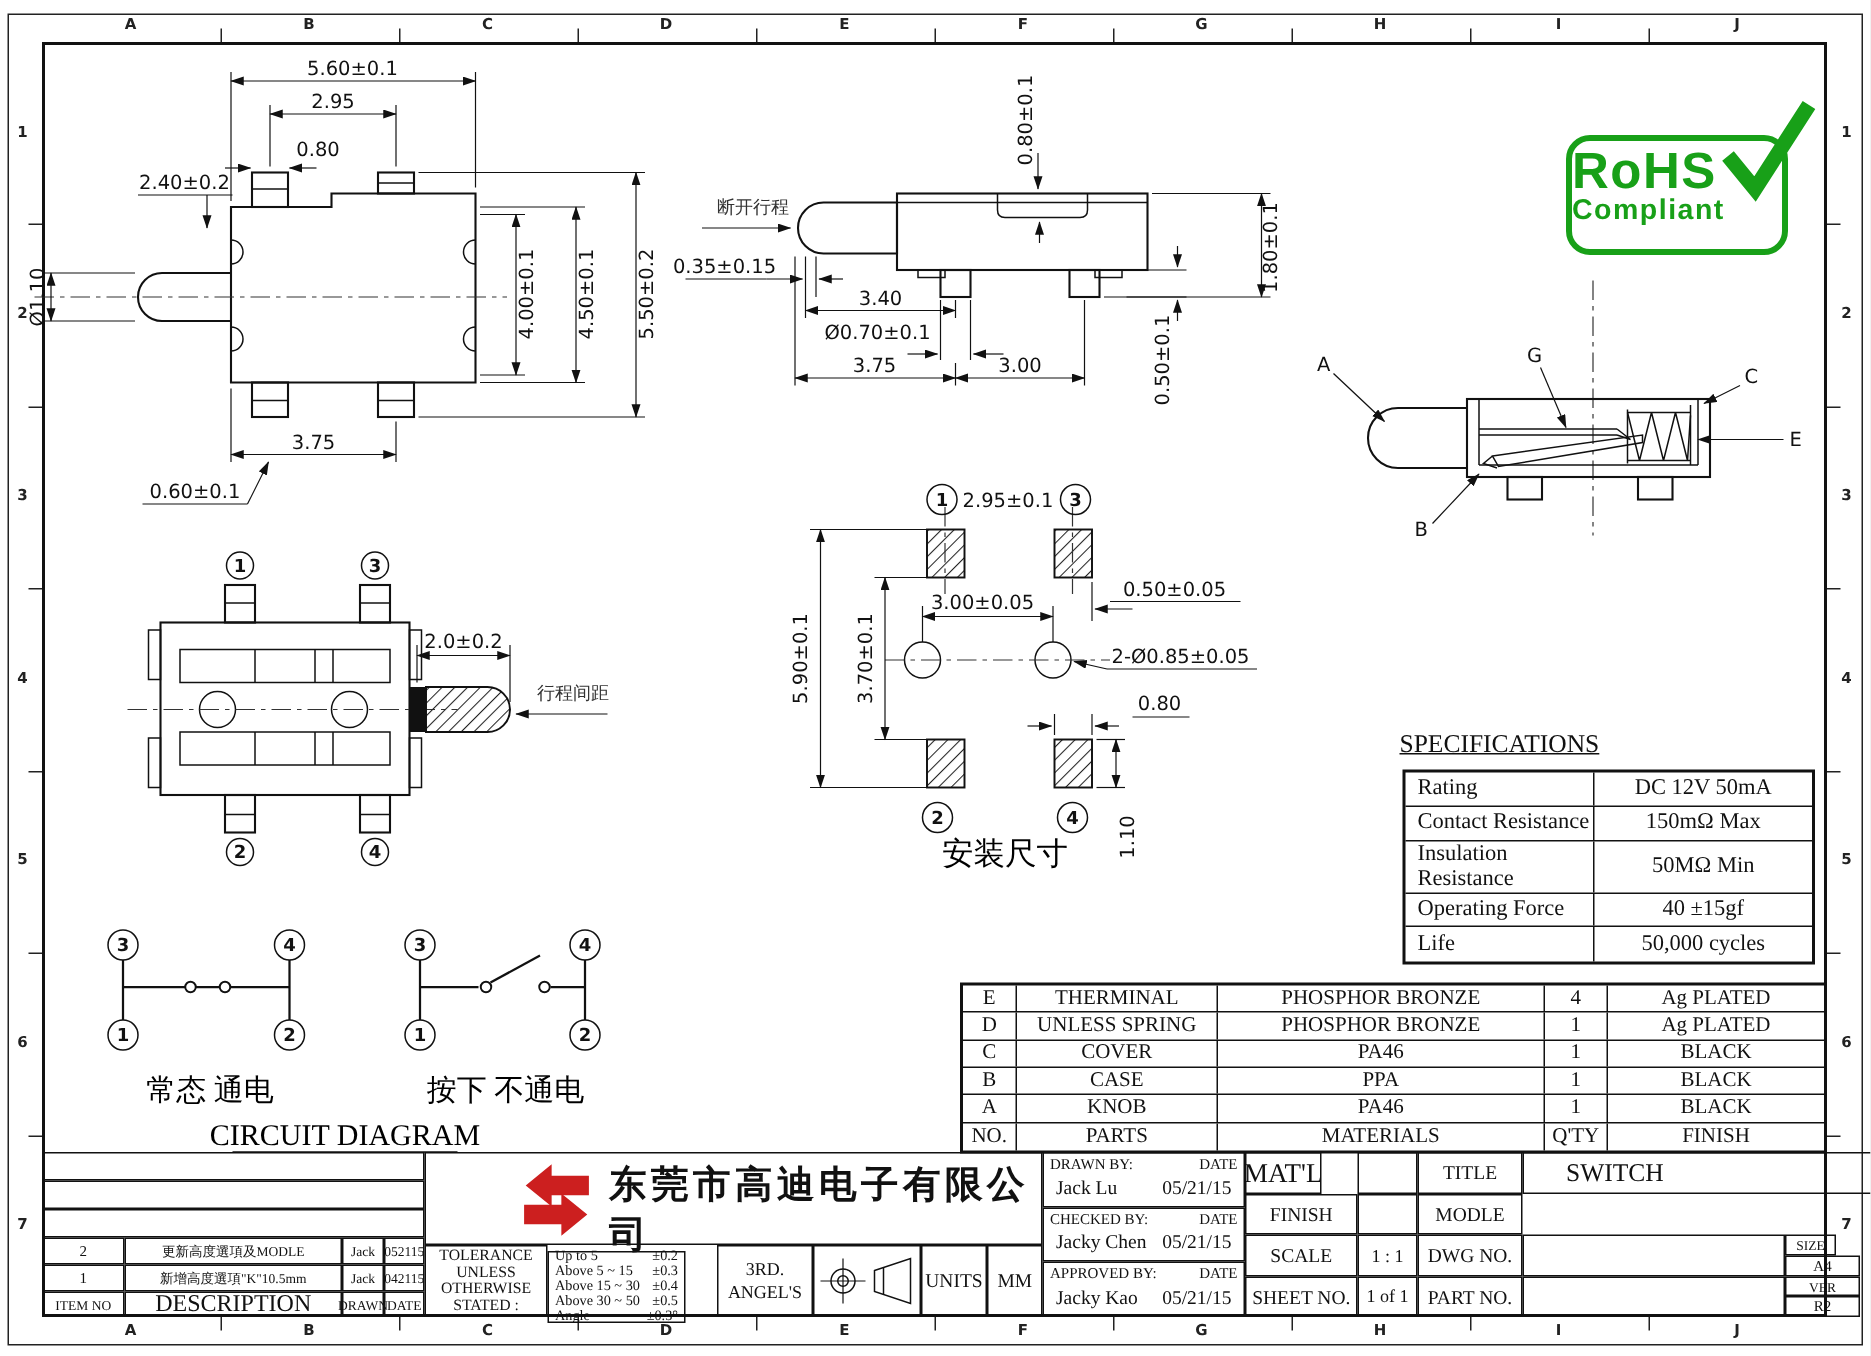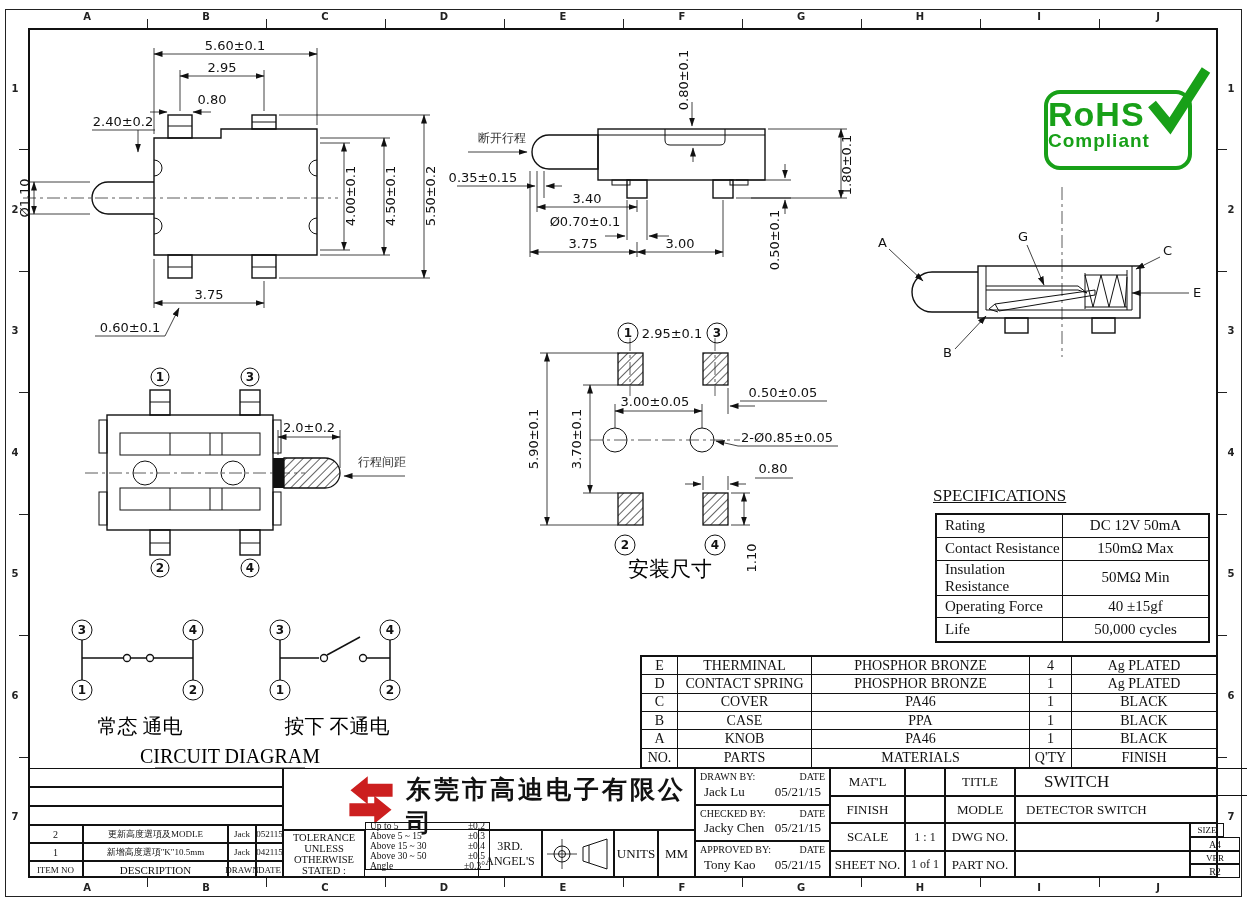--- a/index.html
+++ b/index.html
@@ -462,21 +462,21 @@
   <div class="abs" id="parts-table">
     <div class="parts-row">
       <div>E</div>
       <div>THERMINAL</div>
       <div>PHOSPHOR BRONZE</div>
       <div>4</div>
       <div>Ag PLATED</div>
     </div>
     <div class="parts-row">
       <div>D</div>
-      <div>CONTACT SPRING</div>
+      <div>UNLESS SPRING</div>
       <div>PHOSPHOR BRONZE</div>
       <div>1</div>
       <div>Ag PLATED</div>
     </div>
     <div class="parts-row">
       <div>C</div>
       <div>COVER</div>
       <div>PA46</div>
       <div>1</div>
       <div>BLACK</div>
@@ -511,37 +511,37 @@
     <div class="tbc" style="left:0;top:38px;width:255px;height:19px"></div>
     <div class="tbc flexc" style="left:0;top:57px;width:55px;height:18px;font-size:10px">2</div>
     <div class="tbc flexc" style="left:55px;top:57px;width:145px;height:18px;font-size:9px">更新高度選項及MODLE</div>
     <div class="tbc flexc" style="left:200px;top:57px;width:28px;height:18px;font-size:9px">Jack</div>
     <div class="tbc flexc" style="left:228px;top:57px;width:27px;height:18px;font-size:9px">052115</div>
     <div class="tbc flexc" style="left:0;top:75px;width:55px;height:18px;font-size:10px">1</div>
     <div class="tbc flexc" style="left:55px;top:75px;width:145px;height:18px;font-size:9px">新增高度選項"K"10.5mm</div>
     <div class="tbc flexc" style="left:200px;top:75px;width:28px;height:18px;font-size:9px">Jack</div>
     <div class="tbc flexc" style="left:228px;top:75px;width:27px;height:18px;font-size:9px">042115</div>
     <div class="tbc flexc" style="left:0;top:93px;width:55px;height:17px;font-size:9px">ITEM NO</div>
-    <div class="tbc flexc" style="left:55px;top:93px;width:145px;height:17px;font-size:11px">DESCRIPTION</div>
+    <div class="tbc flexc" style="left:55px;top:93px;width:145px;height:17px;font-size:16px">DESCRIPTION</div>
     <div class="tbc flexc" style="left:200px;top:93px;width:28px;height:17px;font-size:9px">DRAWN</div>
     <div class="tbc flexc" style="left:228px;top:93px;width:27px;height:17px;font-size:9px">DATE</div>
 
     <div class="tbc" style="left:255px;top:0;width:412px;height:62px">
       <svg class="abs" style="left:60px;top:3px" width="54" height="56" viewBox="0 0 50 50">
         <polygon points="6,16 22,3 22,10 45,10 45,22 22,22 22,29" fill="#cc1f1f"></polygon>
         <polygon points="44,34 28,21 28,28 5,28 5,40 28,40 28,47" fill="#cc1f1f"></polygon>
       </svg>
       <div class="abs" style="left:122px;top:4px;font:bold 25px 'Liberation Serif',serif;letter-spacing:3px">东莞市高迪电子有限公司</div>
     </div>
 
     <div class="tbc" style="left:255px;top:62px;width:82px;height:48px;display:flex;flex-direction:column;align-items:center;justify-content:center;font-size:10.5px;text-align:center">
       <div>TOLERANCE UNLESS</div>
       <div>OTHERWISE STATED :</div>
     </div>
-    <div class="tbc tol-list" style="left:337px;top:54px;width:125px;height:48px">
+    <div class="tbc tol-list" style="left:337px;top:66px;width:92px;height:48px">
       <div class="tol-row">
           <span>Up to 5</span>
           <span>±0.2</span>
         </div>
       <div class="tol-row">
           <span>Above 5 ~ 15</span>
           <span>±0.3</span>
         </div>
       <div class="tol-row">
           <span>Above 15 ~ 30</span>
@@ -592,38 +592,37 @@
           <span>Jacky Chen</span>
           <span>05/21/15</span>
         </div>
     </div>
     <div class="tbc byrow" style="left:667px;top:73px;width:135px;height:37px">
       <div class="byl">
           <span>APPROVED BY:</span>
           <span>DATE</span>
         </div>
       <div class="byv">
-          <span>Tony Kao</span>
+          <span>Jacky Kao</span>
           <span>05/21/15</span>
         </div>
     </div>
 
-    <div class="tbc flexc" style="left:802px;top:0;width:75px;height:28px;font-size:13px">MAT'L</div>
+    <div class="tbc flexc" style="left:802px;top:0;width:51px;height:28px;font-size:18px">MAT'L</div>
     <div class="tbc flexc" style="left:877px;top:0;width:40px;height:28px;font-size:12px"></div>
     <div class="tbc flexc" style="left:802px;top:28px;width:75px;height:27px;font-size:13px">FINISH</div>
     <div class="tbc flexc" style="left:877px;top:28px;width:40px;height:27px;font-size:12px"></div>
     <div class="tbc flexc" style="left:802px;top:55px;width:75px;height:28px;font-size:13px">SCALE</div>
     <div class="tbc flexc" style="left:877px;top:55px;width:40px;height:28px;font-size:12px">1 : 1</div>
     <div class="tbc flexc" style="left:802px;top:83px;width:75px;height:27px;font-size:13px">SHEET NO.</div>
     <div class="tbc flexc" style="left:877px;top:83px;width:40px;height:27px;font-size:12px">1 of 1</div>
 
     <div class="tbc flexc" style="left:917px;top:0;width:70px;height:28px;font-size:13px">TITLE</div>
     <div class="tbc" style="left:987px;top:0;width:237px;height:28px;display:flex;align-items:center;padding-left:28px;font-size:17px">SWITCH</div>
     <div class="tbc flexc" style="left:917px;top:28px;width:70px;height:27px;font-size:13px">MODLE</div>
-    <div class="tbc" style="left:987px;top:28px;width:203px;height:27px;display:flex;align-items:center;padding-left:10px;font-size:13px">DETECTOR SWITCH</div>
     <div class="tbc flexc" style="left:917px;top:55px;width:70px;height:28px;font-size:13px">DWG NO.</div>
     <div class="tbc" style="left:987px;top:55px;width:175px;height:28px"></div>
     <div class="tbc flexc" style="left:917px;top:83px;width:70px;height:27px;font-size:13px">PART NO.</div>
     <div class="tbc" style="left:987px;top:83px;width:175px;height:27px"></div>
   </div>
 
   <div class="abs" style="left:1190px;top:823px;width:50px;height:55px">
     <div class="tbc flexc" style="left:0;top:0;width:34px;height:14px;font-size:9px">SIZE</div>
     <div class="tbc flexc" style="left:0;top:14px;width:50px;height:14px;font-size:10px">A4</div>
     <div class="tbc flexc" style="left:0;top:28px;width:50px;height:13px;font-size:9px">VER</div>

